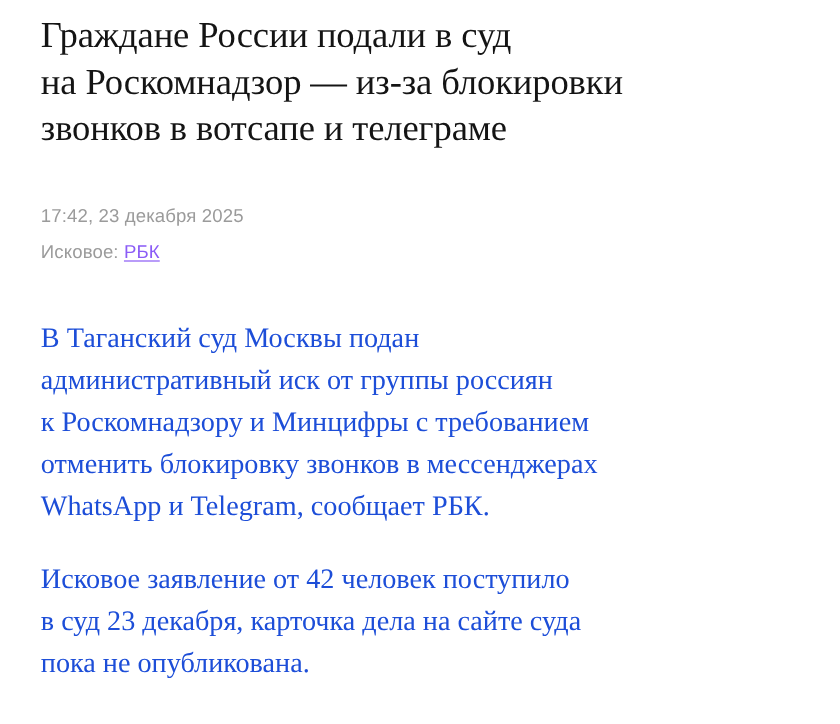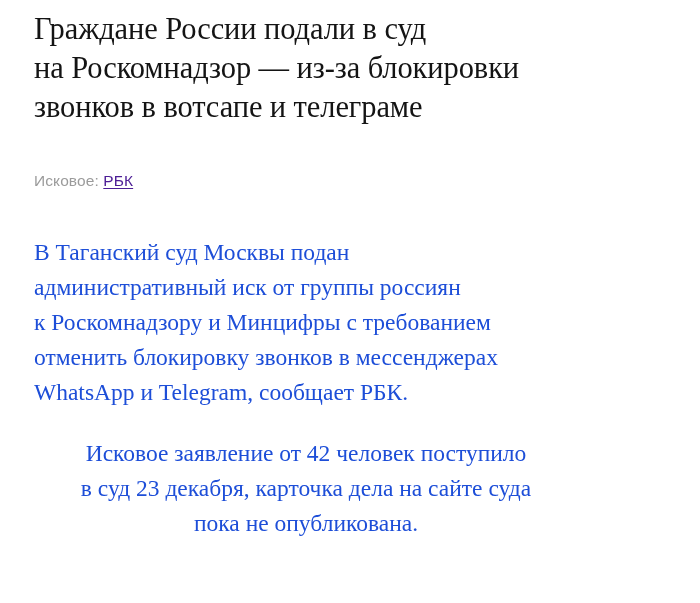--- a/index.html
+++ b/index.html
@@ -45,50 +45,50 @@
   }
   .meta-source {
     margin-top: 10px;
     font-family: "Liberation Sans", sans-serif;
     font-size: 15.5px;
     line-height: 20px;
     color: #9b9b9b;
     letter-spacing: 0.1px;
   }
   .meta-source a {
-    color: #4c1d95;
+    color: #8b5cf6;
     text-decoration: underline;
     text-underline-offset: 2px;
   }
   .body-text {
     margin-top: 44px;
   }
   .para {
     margin: 0 0 26px 0;
     font-family: "Liberation Serif", serif;
     font-size: 23.5px;
     line-height: 35px;
     color: #1d4ed8;
     white-space: pre-line;
   }
   .para:last-child {
     margin-bottom: 0;
-    text-align: center;
   }
 </style>
 </head>
 <body>
 
 <div class="page">
 
   <h1 class="headline">Граждане России подали в суд
 на Роскомнадзор — из-за блокировки
 звонков в вотсапе и телеграме</h1>
 
   <div class="meta">
+    <div class="meta-date">17:42, 23 декабря 2025</div>
     <div class="meta-source">
       <span>Исковое:</span>
       <a href="#">РБК</a>
     </div>
   </div>
 
   <div class="body-text">
     <p class="para">В Таганский суд Москвы подан
 административный иск от группы россиян
 к Роскомнадзору и Минцифры с требованием

